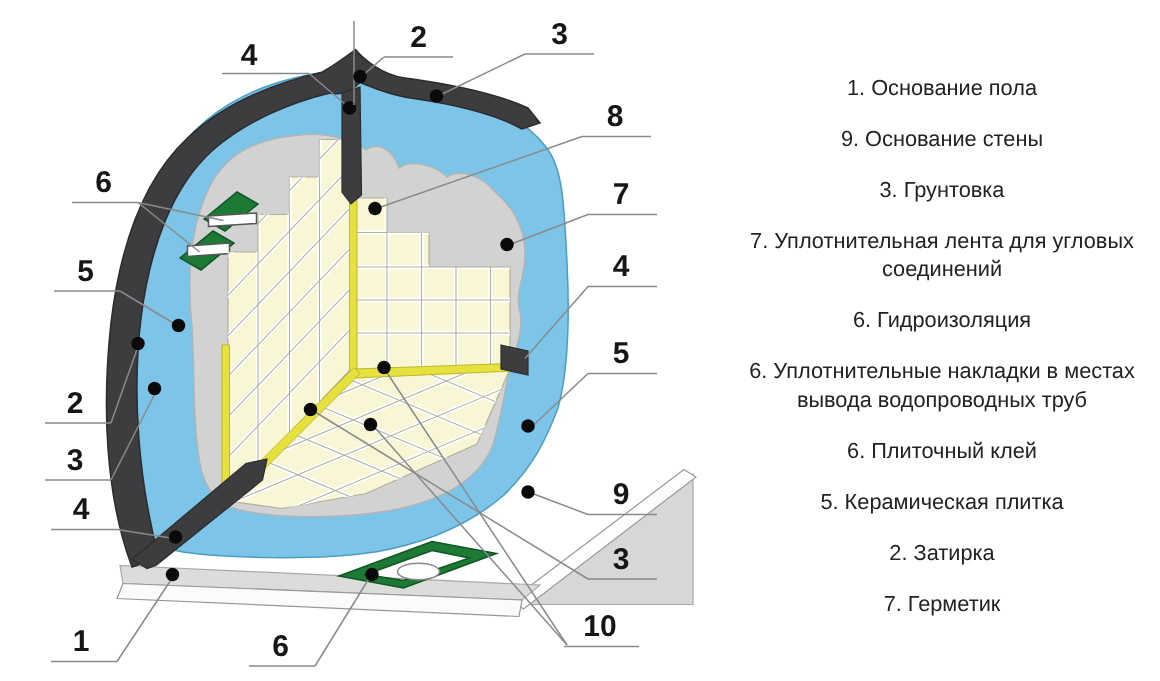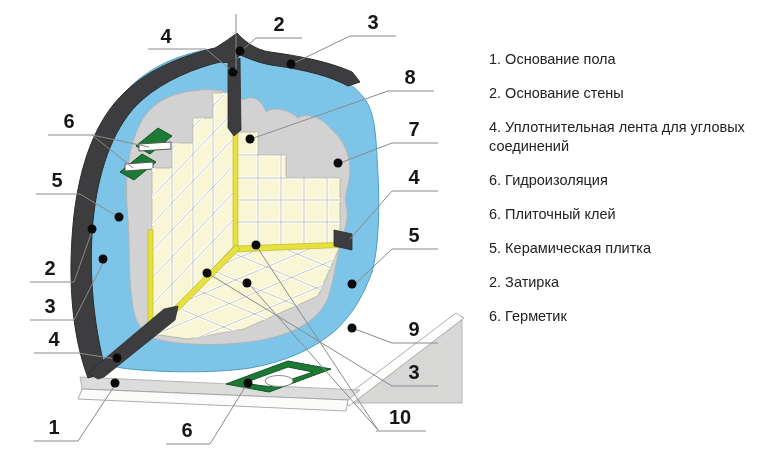--- a/index.html
+++ b/index.html
@@ -1,20 +1,20 @@
 <!DOCTYPE html>
 <html><head>
 <meta charset="utf-8">
 <style>
   html,body{margin:0;padding:0;background:#ffffff;}
   #stage{position:relative;width:773px;height:454px;background:#ffffff;overflow:hidden;
          font-family:"Liberation Sans",sans-serif;}
   #diagram-svg{position:absolute;left:0;top:0;}
   #legend{position:absolute;left:489px;top:50px;width:278px;}
-  #legend ul{list-style:none;margin:0;padding:0;}
+  #legend ul{list-style:none;margin:0;padding:0;text-align:center;}
   #legend li{font-size:14.5px;line-height:19px;color:#222;margin:0 0 15px 0;}
   .callout-num{font-weight:bold;font-size:20px;fill:#161616;}
   .leader{stroke:#8a8a8a;stroke-width:1;fill:none;}
   .dot{fill:#0a0a0a;}
 </style>
 </head>
 <body>
 
 <div id="stage">
 
@@ -270,22 +270,24 @@
           <line x1="210" y1="444" x2="247" y2="384" class="leader"></line>
           <circle cx="248" cy="383" r="4.5" class="dot"></circle>
           <text x="187" y="437" text-anchor="middle" class="callout-num">6</text>
         </g>
       </g>
   </svg>
 
   <div id="legend">
     <ul id="legend-list">
         <li>1. Основание пола</li>
-        <li>2. Основание стены</li>
-        <li>4. Уплотнительная лента для угловых соединений</li>
+        <li>9. Основание стены</li>
+        <li>3. Грунтовка</li>
+        <li>7. Уплотнительная лента для угловых соединений</li>
         <li>6. Гидроизоляция</li>
+        <li>6. Уплотнительные накладки в местах вывода водопроводных труб</li>
         <li>6. Плиточный клей</li>
         <li>5. Керамическая плитка</li>
         <li>2. Затирка</li>
-        <li>6. Герметик</li>
+        <li>7. Герметик</li>
       </ul>
   </div>
 </div>
 
 </body></html>

